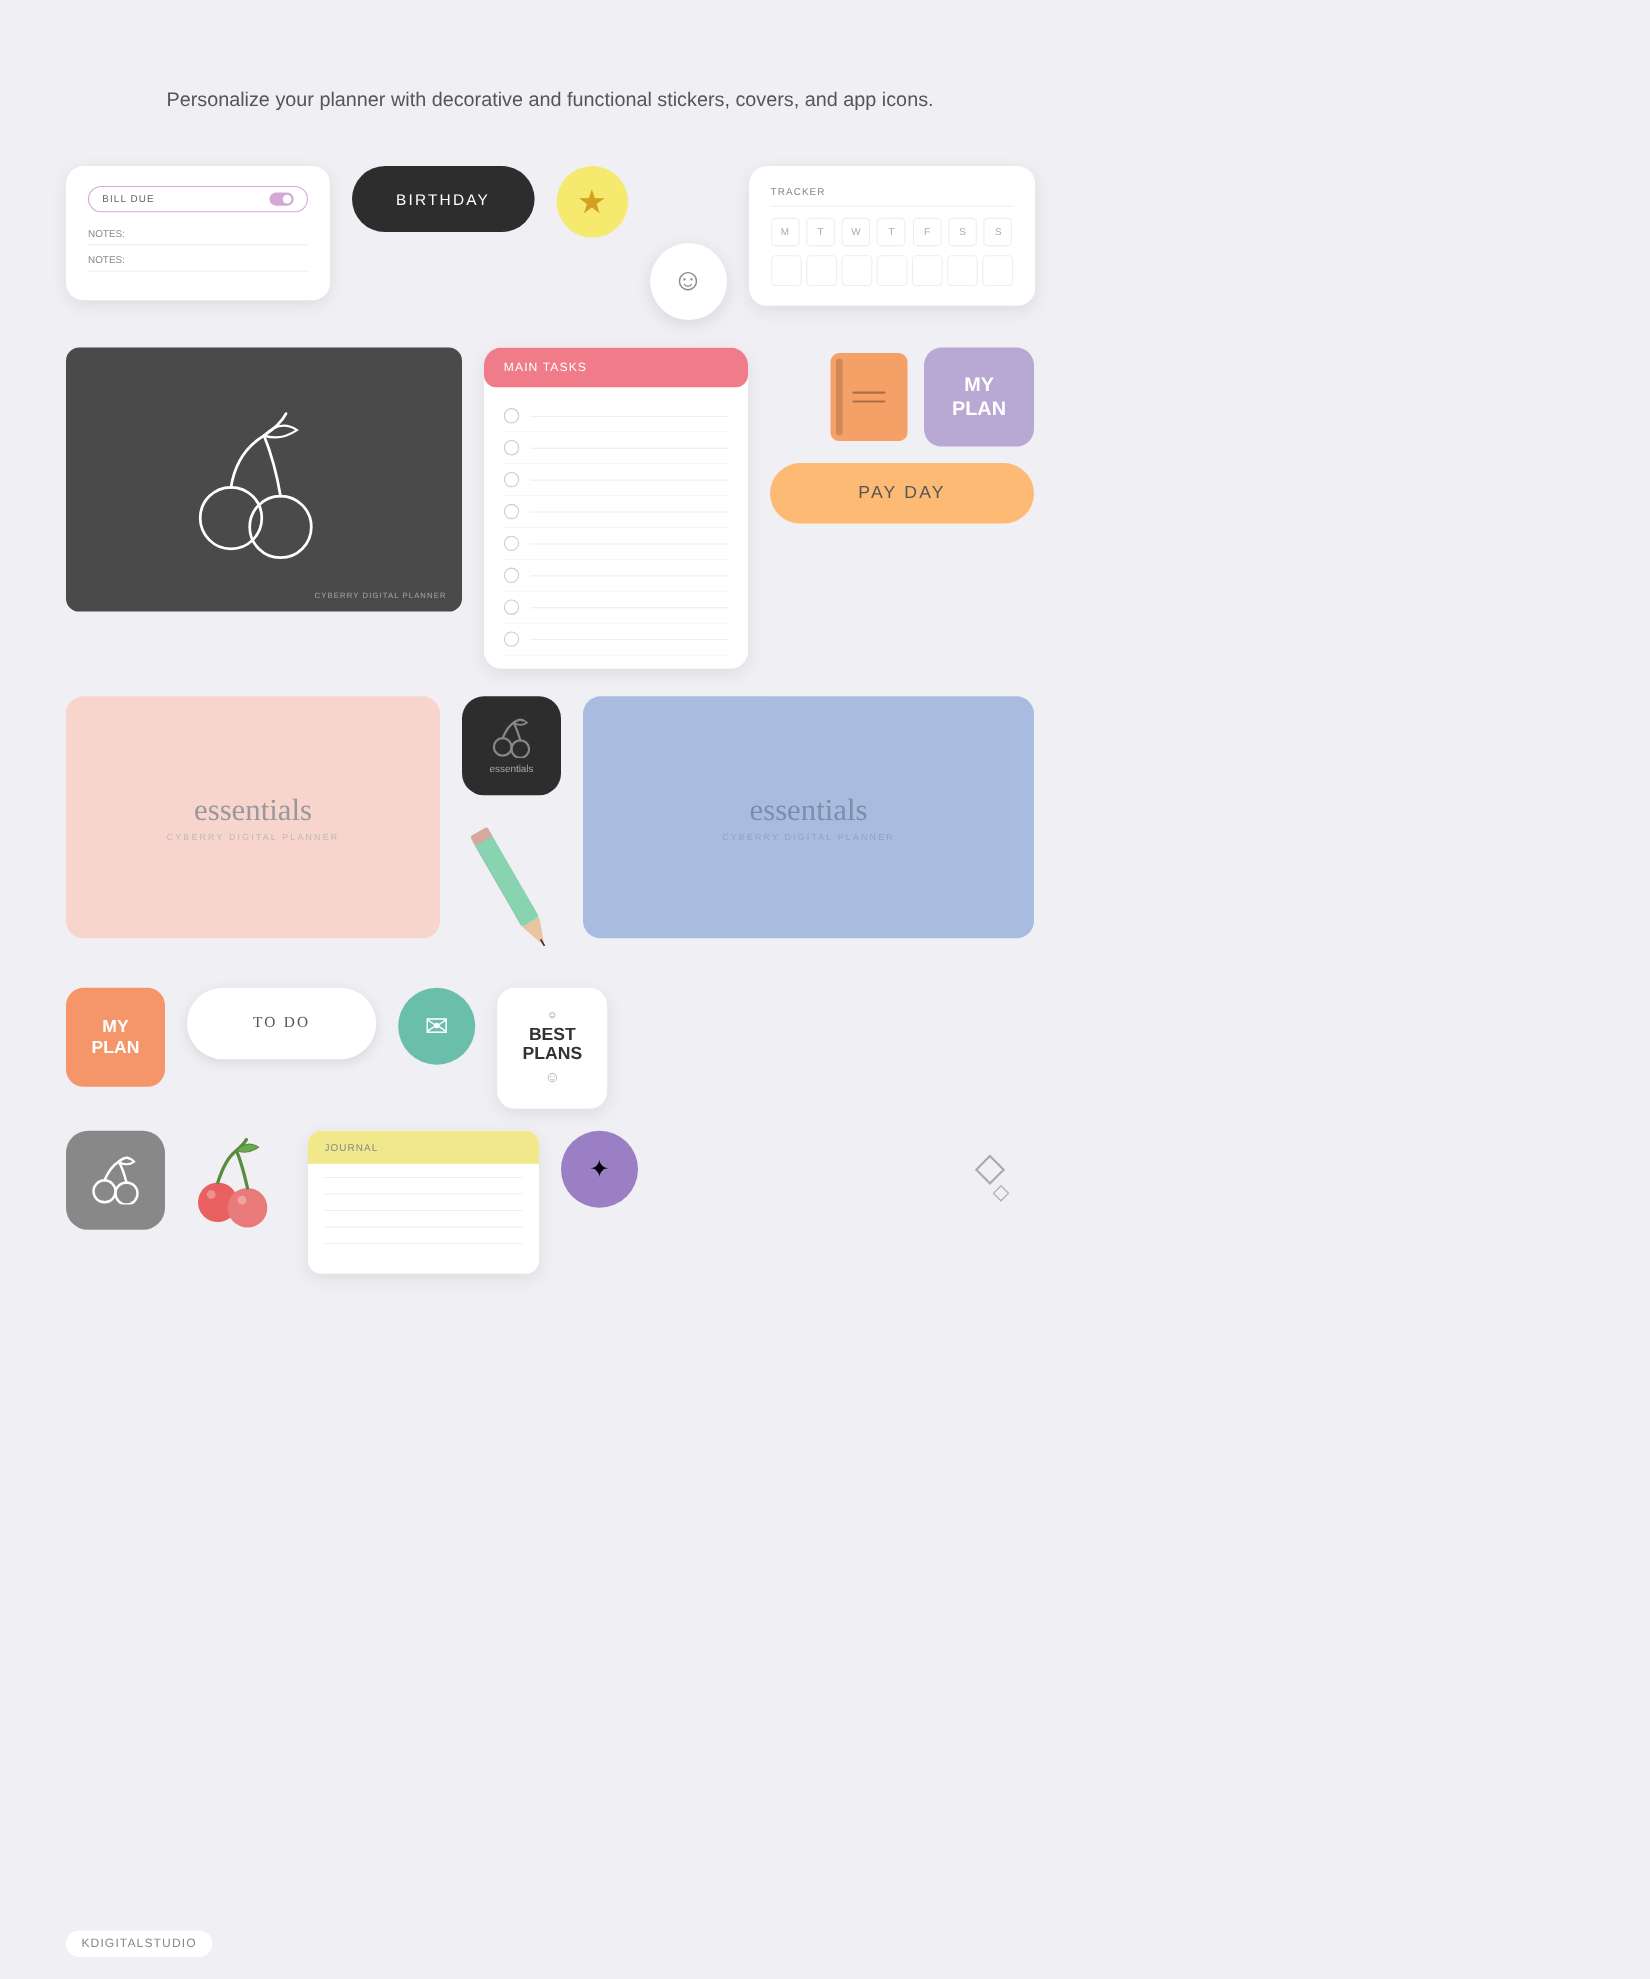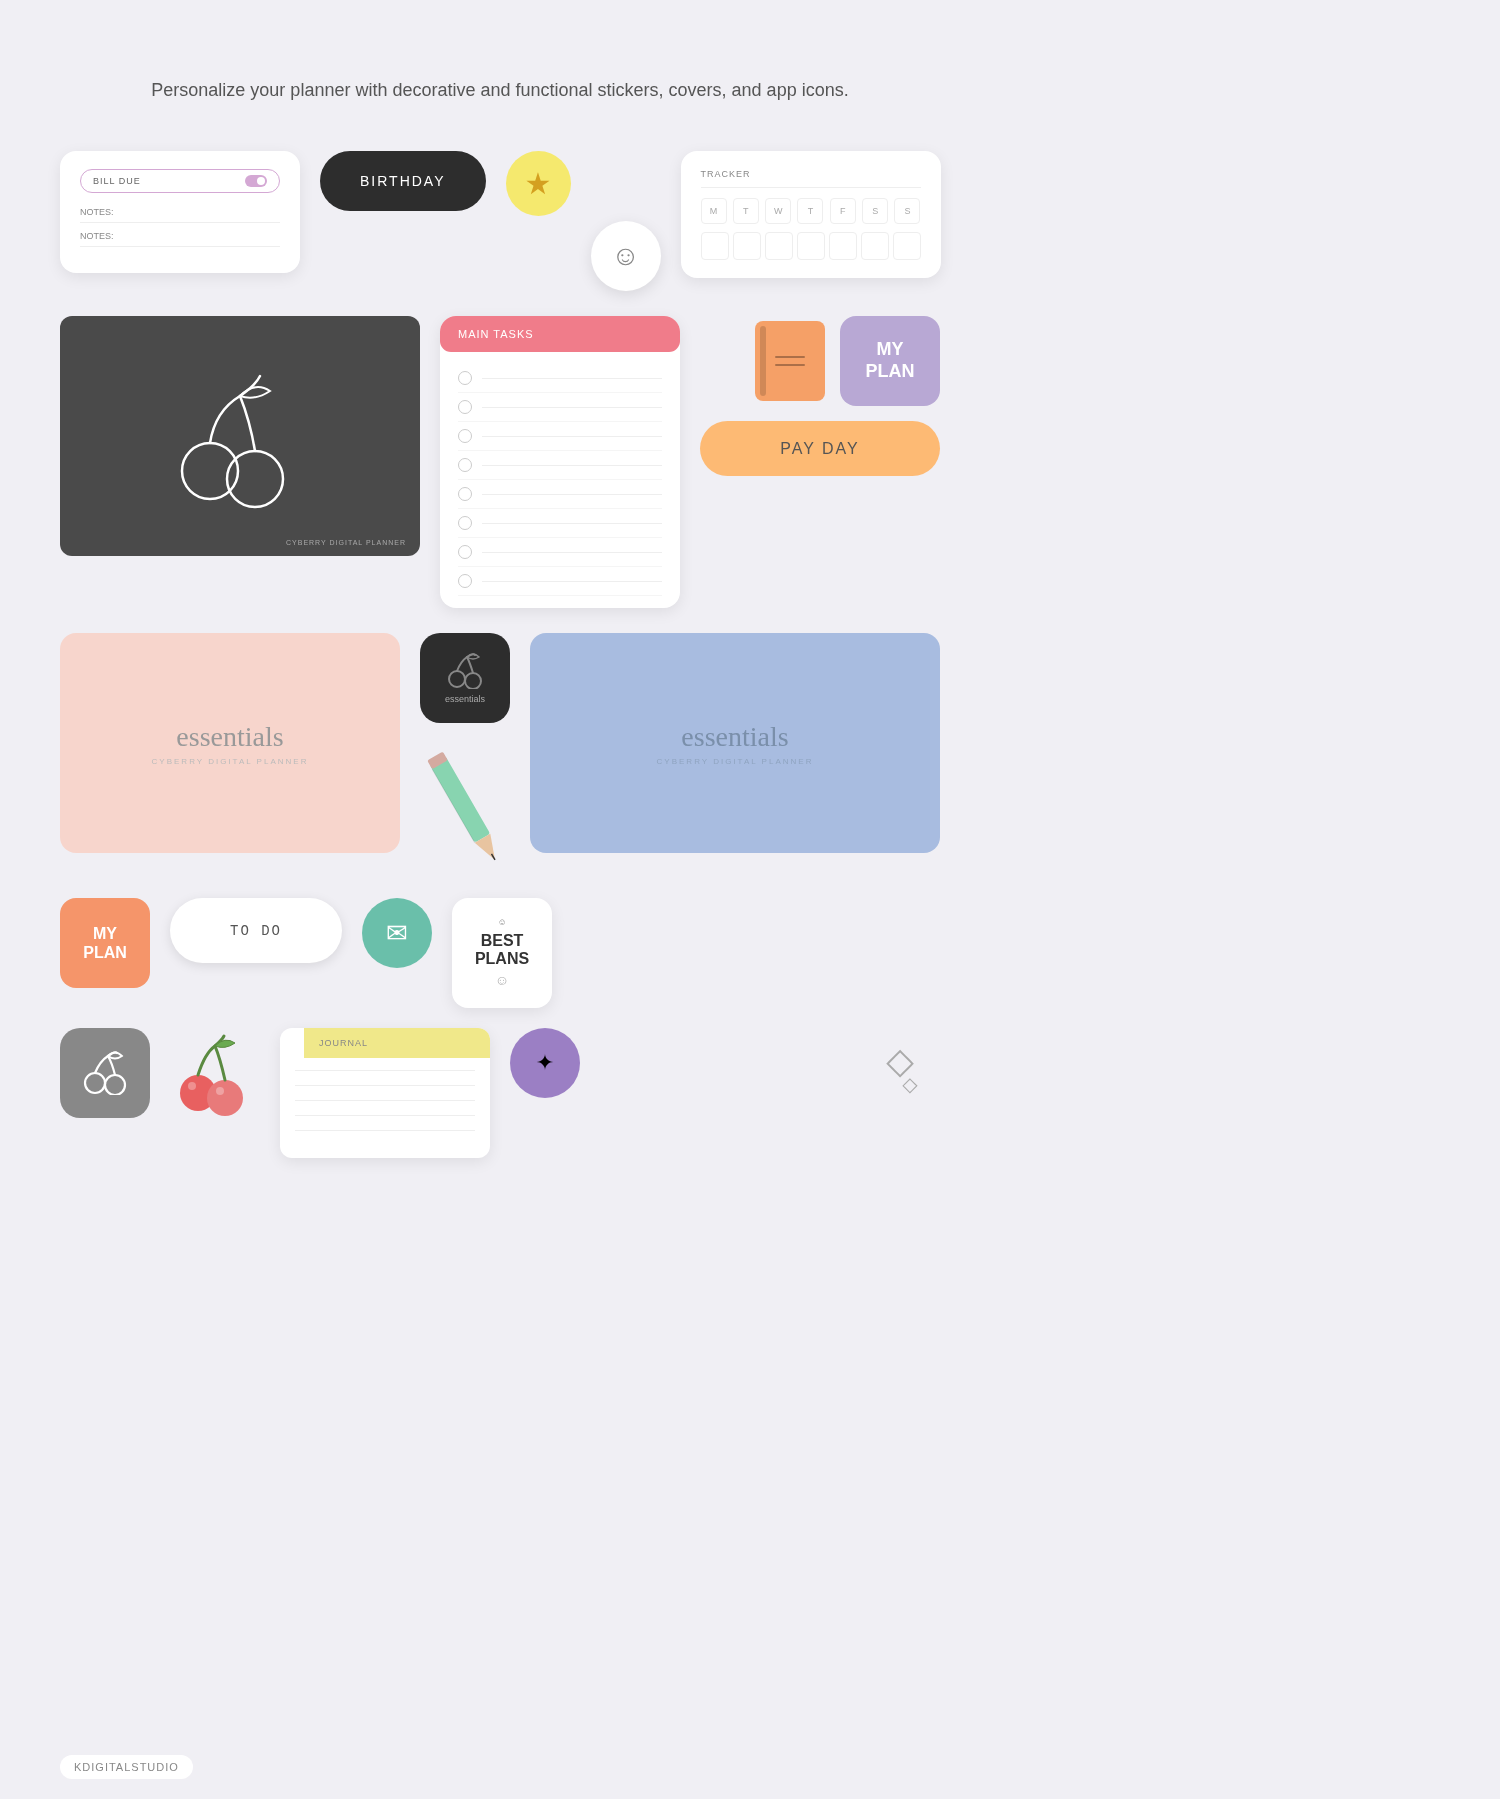--- a/index.html
+++ b/index.html
@@ -441,21 +441,21 @@
       font-family: Arial, sans-serif;
       text-align: center;
       line-height: 1.2;
     }
 
     
     .todo-btn {
       background: white;
       border-radius: 50px;
       padding: 32px 60px;
-      font-family: Liberation Mono, monospace;
+      font-family: Liberation Serif, serif;
       font-size: 14px;
       letter-spacing: 2px;
       text-transform: uppercase;
       color: #555;
       display: flex;
       align-items: center;
       justify-content: center;
       border: none;
       box-shadow: 0 3px 12px rgba(0,0,0,0.1);
       height: 65px;
@@ -562,21 +562,20 @@
       flex-shrink: 0;
     }
     .journal-header {
       background: #f0e88a;
       padding: 10px 15px;
       font-size: 9px;
       color: #888;
       font-family: Arial, sans-serif;
       letter-spacing: 1px;
       text-transform: uppercase;
-      margin-left: 24px;
     }
     .journal-body {
       padding: 12px 15px;
       min-height: 100px;
     }
     .journal-line {
       height: 1px;
       background: #eee;
       margin-bottom: 14px;
     }

